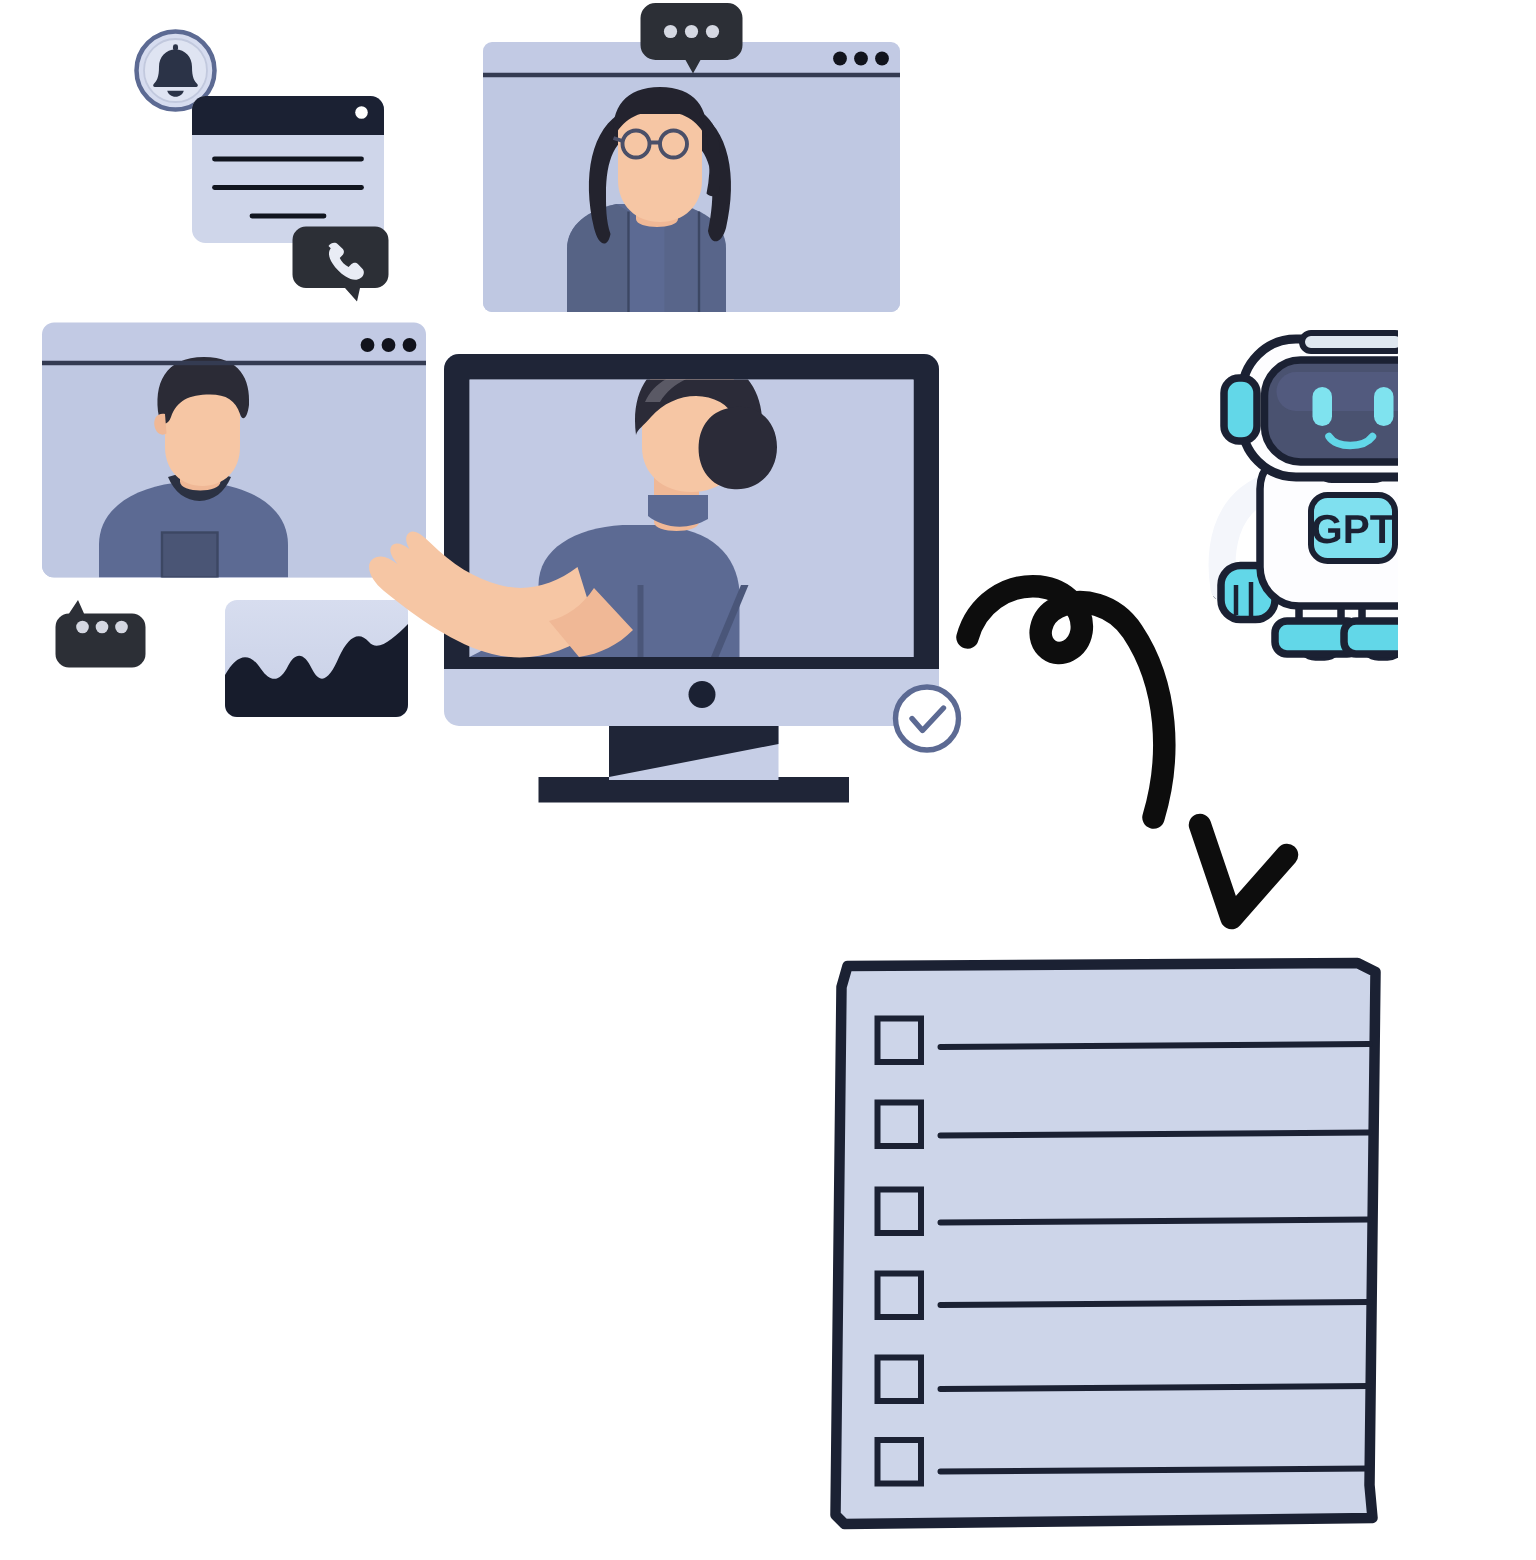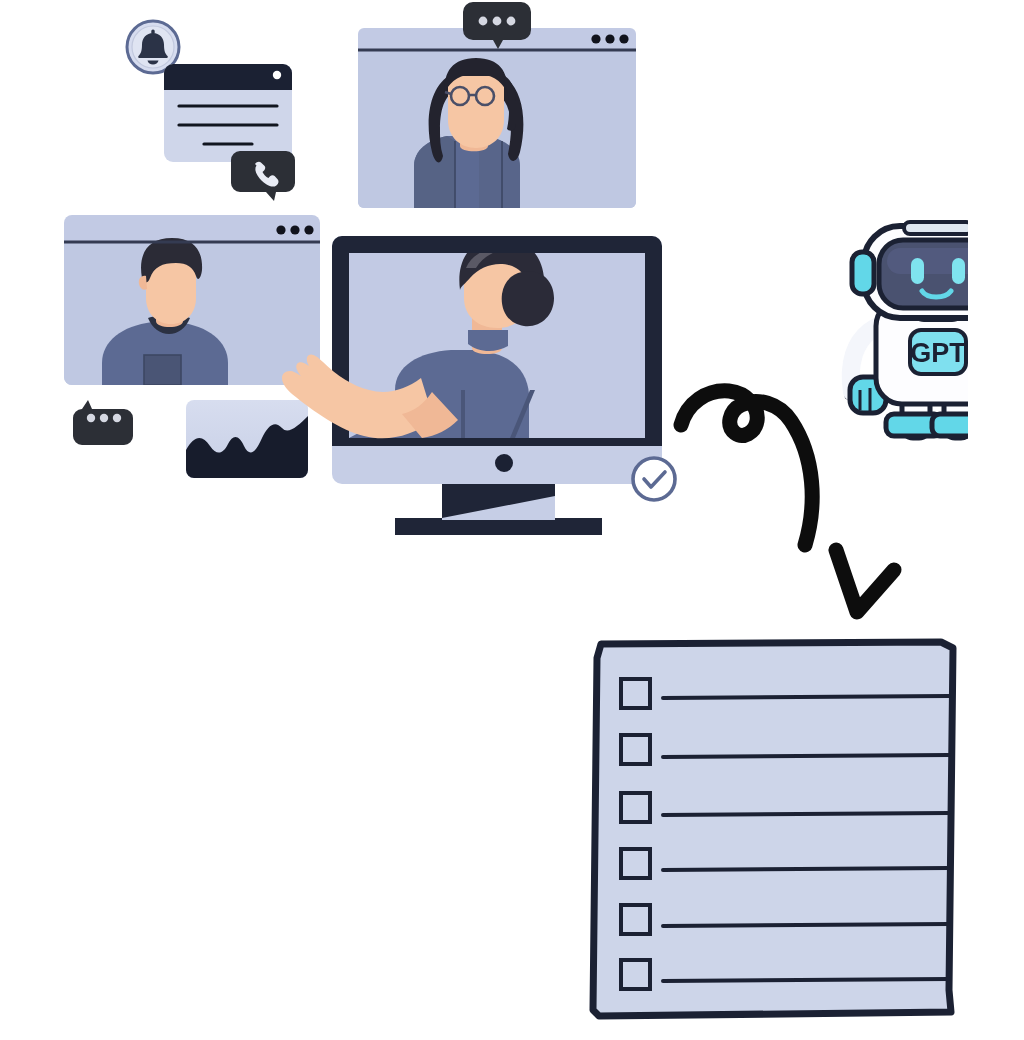--- a/index.html
+++ b/index.html
@@ -10,21 +10,20 @@
   }
   body {
     font-family: "Liberation Sans", sans-serif;
   }
   #scene {
     position: relative;
     width: 932px;
     height: 1040px;
     background: #ffffff;
     overflow: hidden;
-    margin-left: 36px;
   }
   #scene svg.layer {
     position: absolute;
     top: 0;
     left: 0;
     width: 1024px;
     height: 1040px;
   }
   .hidden-text {
     position: absolute;

